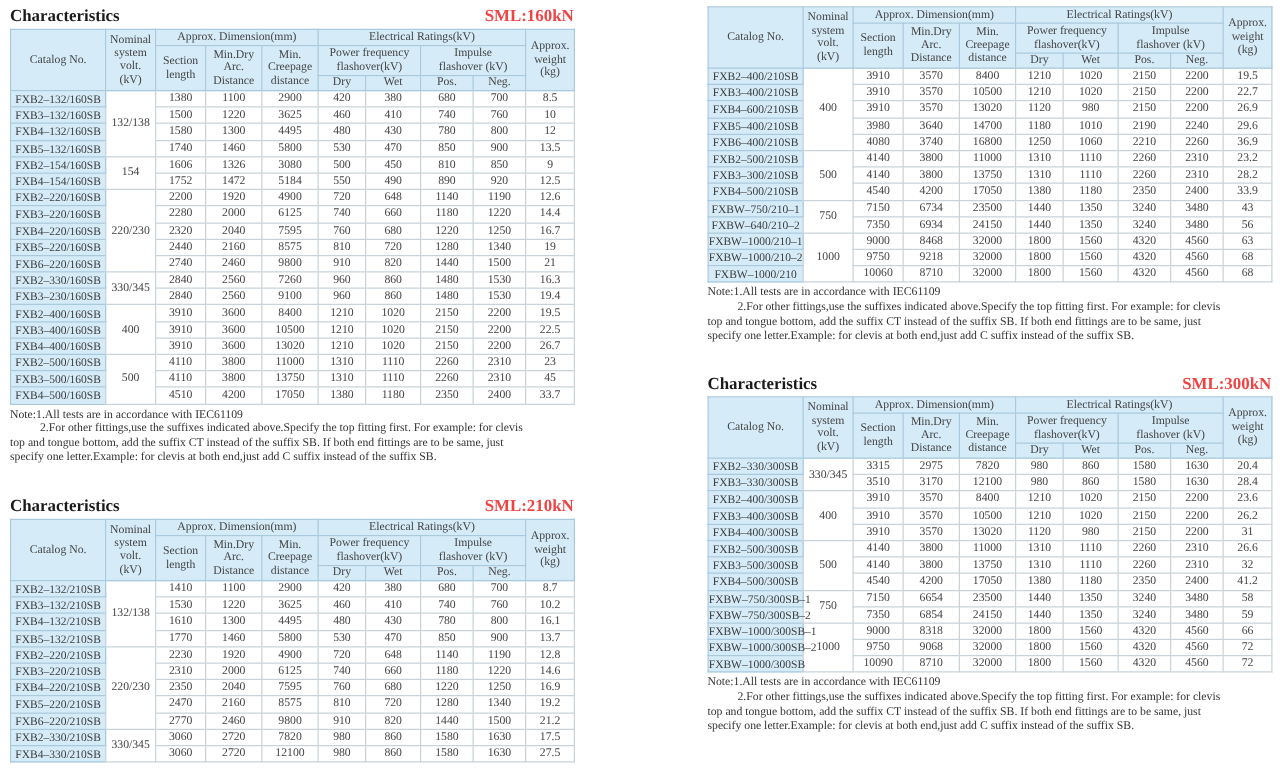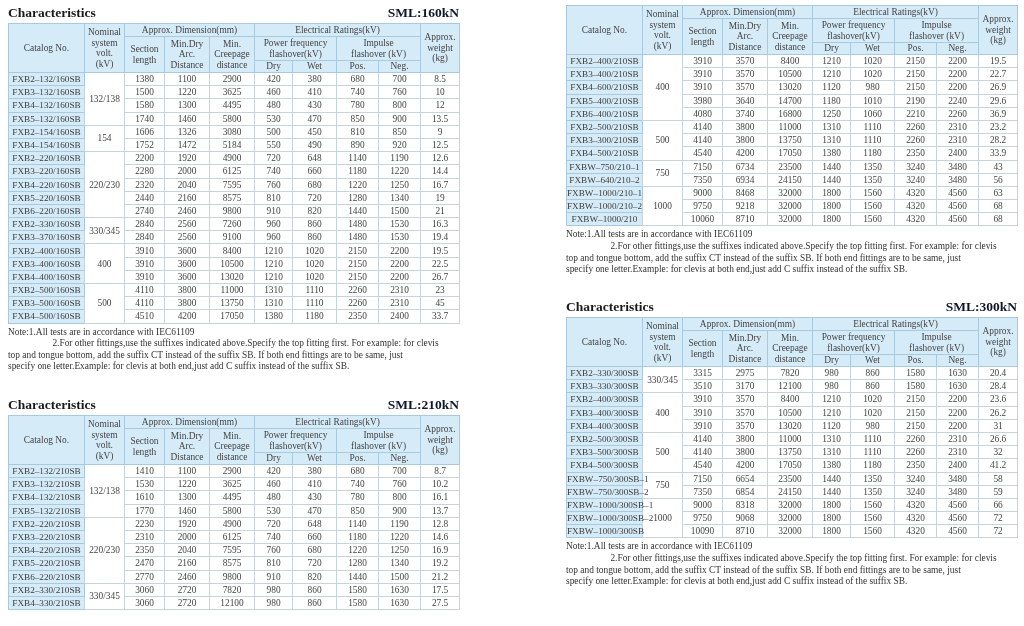--- a/index.html
+++ b/index.html
@@ -1,29 +1,29 @@
 <!DOCTYPE html>
 <html><head>
 <meta charset="utf-8">
 <style>
   html, body { margin: 0; padding: 0; background: #ffffff; }
   body { width: 1024px; height: 626px; position: relative; overflow: hidden;
          font-family: "Liberation Serif", "DejaVu Serif", serif; color: #333; }
   .block { position: absolute; }
   .hdr { position: relative; height: 20px; }
   .hdr .title { position: absolute; left: 0; top: 2px; font-weight: bold; font-size: 13.5px; color: #1a1a1a; }
-  .hdr .sml { position: absolute; right: 0; top: 2px; font-weight: bold; font-size: 13.5px; color: #0f172a; }
+  .hdr .sml { position: absolute; right: 0; top: 2px; font-weight: bold; font-size: 13.5px; color: #ef4444; }
   table.spec { border-collapse: collapse; table-layout: fixed; font-size: 9.4px; color: #444; }
   table.spec th { background: #d5ebf8; border: 1px solid #a9c9de; font-weight: normal; color: #444;
                   line-height: 10.5px; padding: 0; text-align: center; vertical-align: middle; }
   table.spec td { border: 1px solid #c9d3da; height: 12.2px; padding: 0; line-height: 12px; text-align: center; white-space: nowrap; }
   table.spec td.cat { background: #d5ebf8; border-color: #a9c9de; color: #3d3d3d; font-size: 9.2px; }
   table.spec td.volt { vertical-align: middle; }
   .note { font-size: 9.4px; line-height: 11.6px; color: #333; margin-top: 3px; }
-  .note .indent { padding-left: 24px; text-align: center; }
+  .note .indent { padding-left: 24px; }
 </style>
 </head>
 <body>
 
 <div class="block" style="left:8px; top:3px; width:451px;">
   <div class="hdr">
     <span class="title">Characteristics</span>
     <span class="sml">SML:160kN</span>
   </div>
   <table class="spec" style="width:451px;">
@@ -192,21 +192,21 @@
           <td>2840</td>
           <td>2560</td>
           <td>7260</td>
           <td>960</td>
           <td>860</td>
           <td>1480</td>
           <td>1530</td>
           <td>16.3</td>
         </tr>
         <tr>
-          <td class="cat">FXB3–370/160SB</td>
+          <td class="cat">FXB3–230/160SB</td>
           <td>2840</td>
           <td>2560</td>
           <td>9100</td>
           <td>960</td>
           <td>860</td>
           <td>1480</td>
           <td>1530</td>
           <td>19.4</td>
         </tr>
         <tr>

